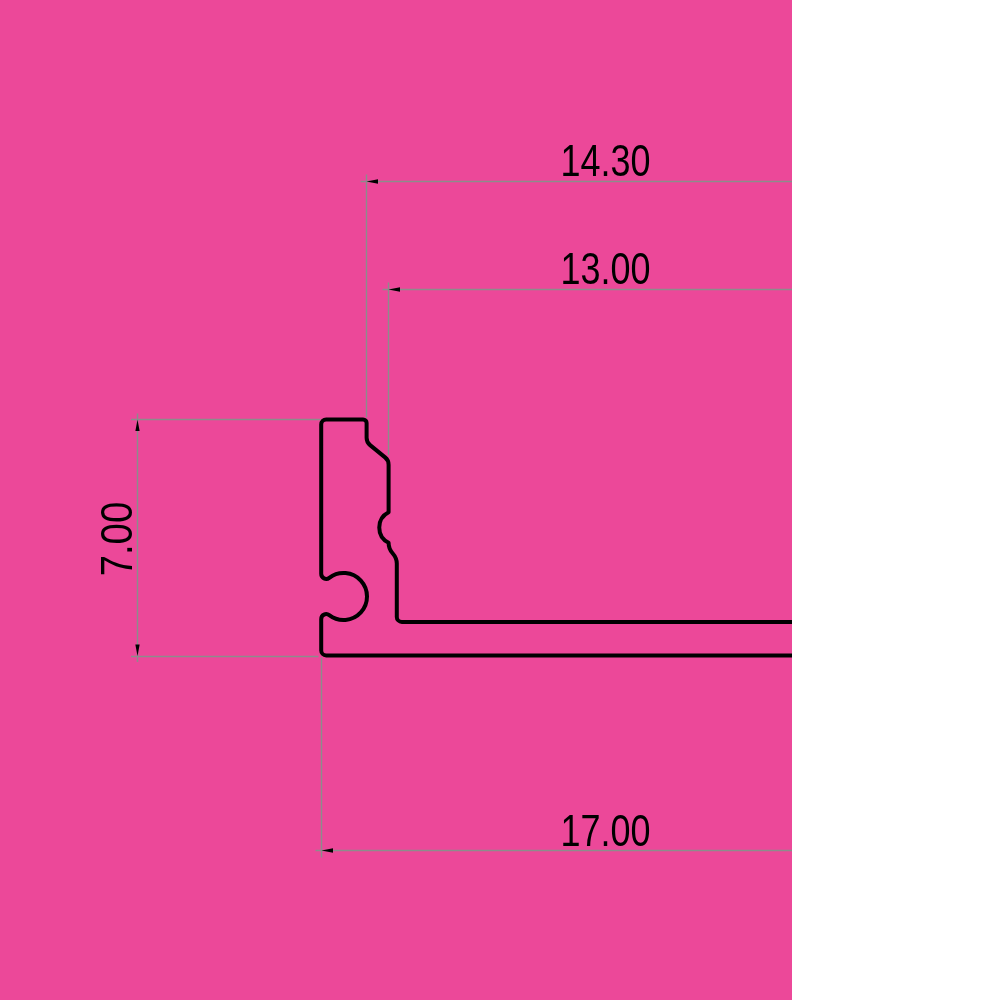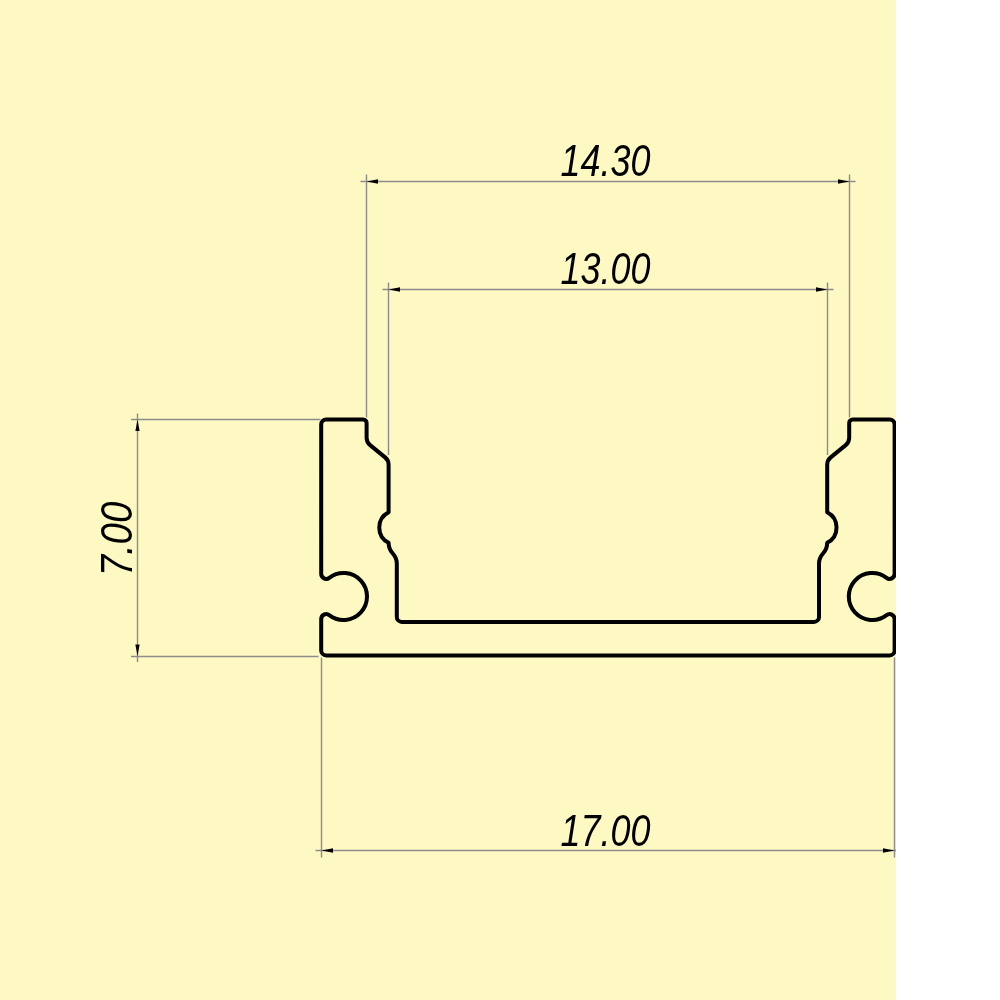--- a/index.html
+++ b/index.html
@@ -1,16 +1,16 @@
 <!DOCTYPE html>
 <html><head>
 <meta charset="utf-8">
 <style>
   html,body{margin:0;padding:0;background:#ffffff;}
-  .page{width:896px;height:1000px;position:relative;background:#fef9c3;overflow:hidden;font-style:italic;}
+  .page{width:792px;height:1000px;position:relative;background:#ec4899;overflow:hidden;}
   svg{position:absolute;left:0;top:0;}
   text{font-family:"Liberation Sans",sans-serif;fill:#000000;}
 </style>
 </head>
 <body>
 <div class="page">
 <svg width="1000" height="1000" viewBox="0 0 1000 1000">
 
   <path id="profile" fill="none" stroke="#000000" stroke-width="4" stroke-linejoin="round" stroke-linecap="round" d="
     M 326.2,419.4

